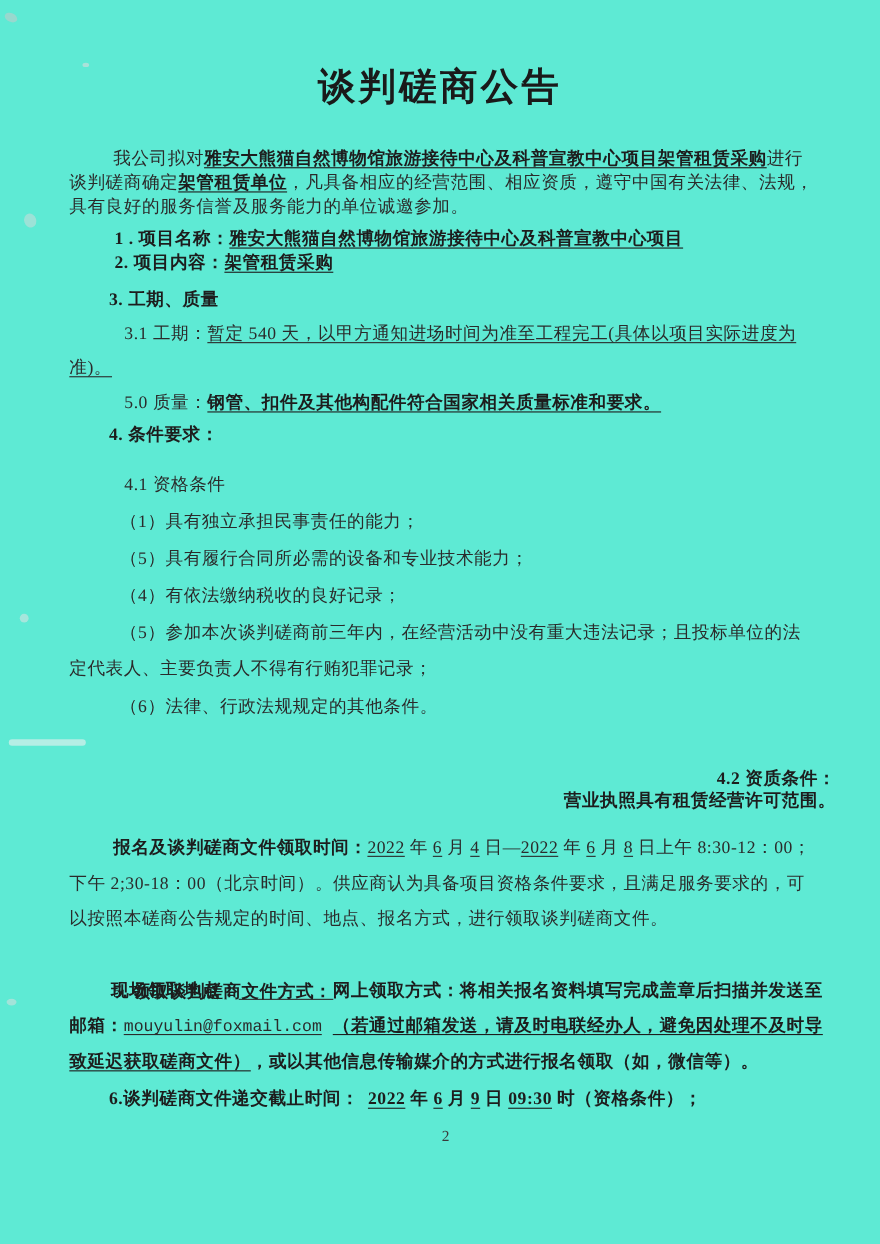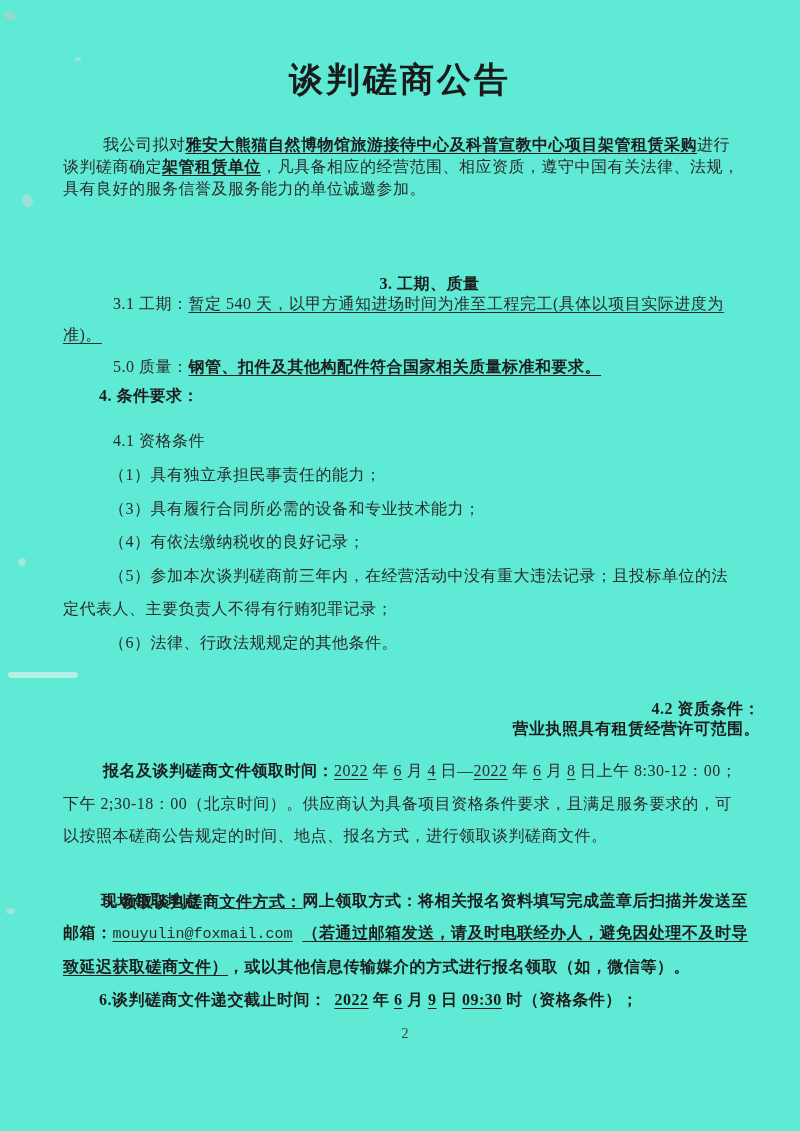--- a/index.html
+++ b/index.html
@@ -12,21 +12,21 @@
   .line { white-space:nowrap; letter-spacing:0.5px; }
   .b { font-weight:700; color:#1d1d1d; }
   .u { text-decoration:underline; text-underline-offset:3px; }
   .bu { font-weight:700; color:#1d1d1d; text-decoration:underline; text-underline-offset:3px; }
   .title {
     position:absolute; top:58px; left:0; right:0; text-align:center;
     font-size:34px; font-weight:700; letter-spacing:3px; color:#1a1a1a; line-height:44px;
   }
   .intro   { top:134px; line-height:22px; }
   .items12 { top:207px; line-height:22px; }
-  .sec3    { top:272px; line-height:23px;text-align:center; }
+  .sec3    { top:261px; line-height:23px; }
   .sec3_1  { top:288px; line-height:31px; }
   .sec3_2  { top:355px; line-height:23px; }
   .sec4    { top:384px; line-height:23px; }
   .sec4_1  { top:429px; line-height:23px; }
   .conds   { top:458px; line-height:33.5px; }
   .sec4_2  { top:699px; line-height:20px;text-align:right; }
   .signup  { top:755px; line-height:32.5px; }
   .sec5    { top:859px; line-height:23px;margin-top:31px; }
   .pickup  { top:885px; line-height:32px; }
   .sec6    { top:988px; line-height:23px; }
@@ -69,20 +69,24 @@
   <div class="artifact a6"></div>
 
   <div class="title">谈判磋商公告</div>
 
   <div class="blk intro">
     <div class="line ind40"><span>我公司拟对</span><span class="bu">雅安大熊猫自然博物馆旅游接待中心及科普宣教中心项目架管租赁采购</span><span>进行</span></div>
     <div class="line"><span>谈判磋商确定</span><span class="bu">架管租赁单位</span><span>，凡具备相应的经营范围、相应资质，遵守中国有关法律、法规，</span></div>
     <div class="line">具有良好的服务信誉及服务能力的单位诚邀参加。</div>
   </div>
 
+  <div class="blk items12">
+    <div class="line ind41"><span class="b">1 . 项目名称：</span><span class="bu">雅安大熊猫自然博物馆旅游接待中心及科普宣教中心项目</span></div>
+    <div class="line ind41"><span class="b">2. 项目内容：</span><span class="bu">架管租赁采购</span></div>
+  </div>
 
   <div class="blk sec3">
     <div class="line ind36 b">3. 工期、质量</div>
   </div>
 
   <div class="blk sec3_1">
     <div class="line ind50"><span>3.1 工期：</span><span class="u">暂定 540 天，以甲方通知进场时间为准至工程完工(具体以项目实际进度为</span></div>
     <div class="line"><span class="u">准)。</span></div>
   </div>
 
@@ -93,21 +97,21 @@
   <div class="blk sec4">
     <div class="line ind36 b">4. 条件要求：</div>
   </div>
 
   <div class="blk sec4_1">
     <div class="line ind50">4.1 资格条件</div>
   </div>
 
   <div class="blk conds">
     <div class="line ind46">（1）具有独立承担民事责任的能力；</div>
-    <div class="line ind46">（3）具有履行合同所必需的设备和专业技术能力；</div>
+    <div class="line ind46">（5）具有履行合同所必需的设备和专业技术能力；</div>
     <div class="line ind46">（4）有依法缴纳税收的良好记录；</div>
     <div class="line ind46">（5）参加本次谈判磋商前三年内，在经营活动中没有重大违法记录；且投标单位的法</div>
     <div class="line">定代表人、主要负责人不得有行贿犯罪记录；</div>
     <div class="line ind46">（6）法律、行政法规规定的其他条件。</div>
   </div>
 
   <div class="blk sec4_2">
     <div class="line ind50 b">4.2 资质条件：</div>
     <div class="line ind50 b">营业执照具有租赁经营许可范围。</div>
   </div>

